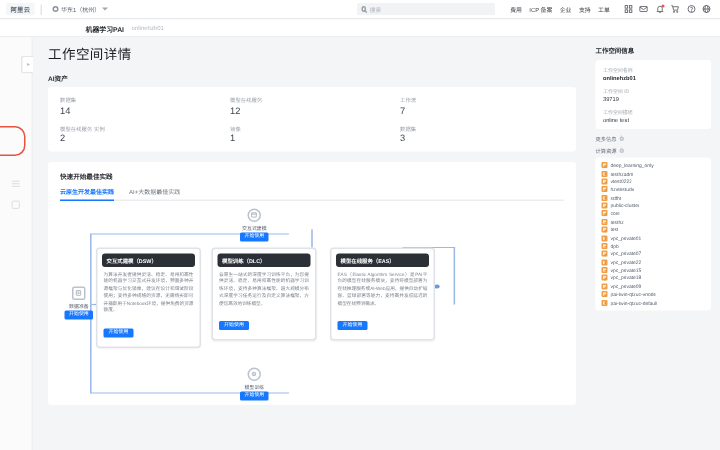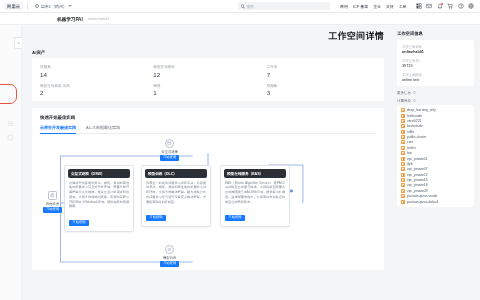--- a/index.html
+++ b/index.html
@@ -76,21 +76,21 @@
   }
   .rail-icon {
     position:absolute; left:7px; width:7px; height:7px; opacity:.28;
   }
 
   
   .main {
     position:absolute; top:25px; left:22px; right:88px; bottom:0;
     background:#f4f5f7; overflow:hidden; padding:4px 8px 0 10px;
   }
-  .page-title { font-size:9px; font-weight:bold; color:#1a1d21; letter-spacing:.3px; margin-bottom:7px;text-align:right; }
+  .page-title { font-size:9px; font-weight:normal; color:#1a1d21; letter-spacing:.3px; margin-bottom:7px; }
 
   .section-label { font-size:4.4px; font-weight:bold; color:#2a2e34; margin-bottom:3px; }
 
   
   .stats-card {
     background:#fff; border-radius:2px; padding:6px 8px 5px 8px;
     display:grid; grid-template-columns:repeat(3,1fr); row-gap:5px; column-gap:4px;
     margin-bottom:7px;
   }
   .stat-label { font-size:3.5px; color:#9aa0a9; margin-bottom:1.5px; letter-spacing:.1px; }

